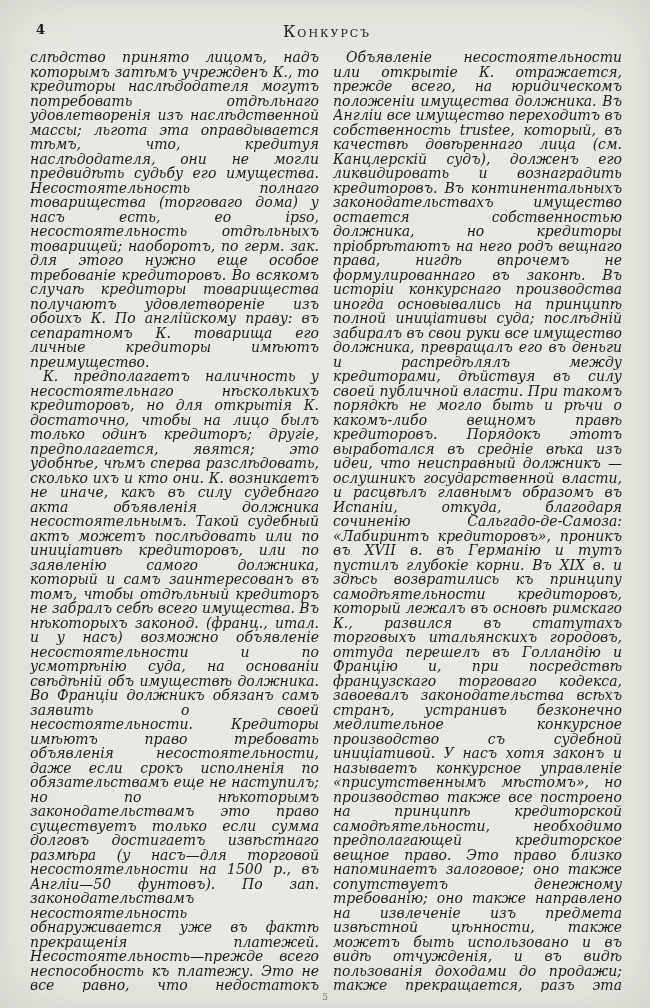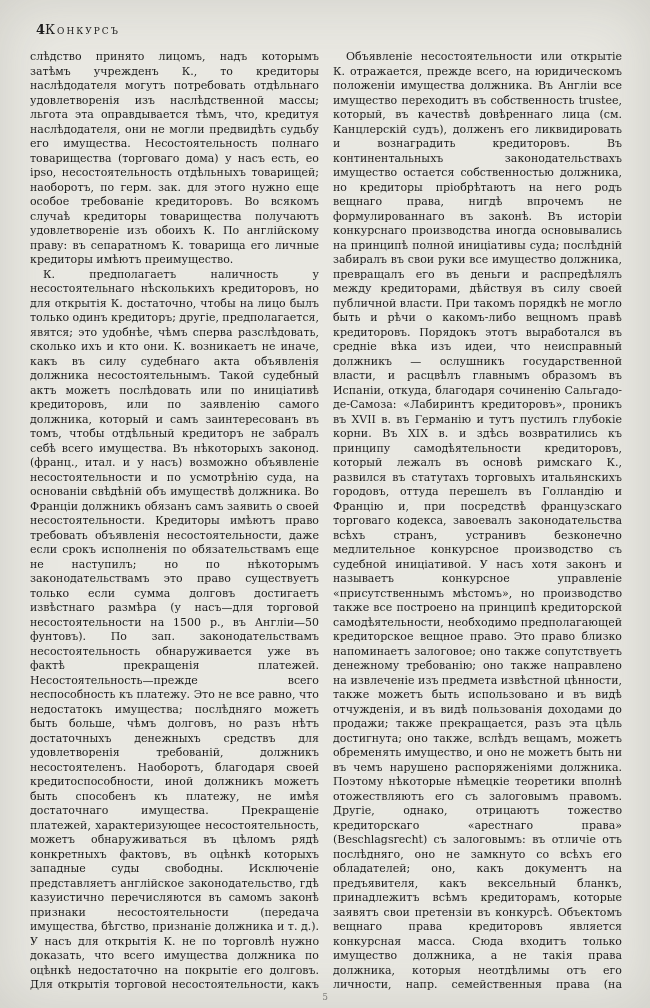--- a/index.html
+++ b/index.html
@@ -27,46 +27,47 @@
   }
   .page-number{
     position:absolute;
     left:6px;
     top:0;
     font-size:13px;
     font-weight:bold;
   }
   .head-title{
     position:absolute;
-    left:15px;
+    left:4px;
     right:0;
     top:0;
-    text-align:left;
-    font-size:13px;
+    text-align:center;
+    font-size:16px;
     letter-spacing:2px;
     font-variant:small-caps;
   }
   .columns{
     position:absolute;
     top:50px;
     left:30px;
     right:28px;
     bottom:16px;
     display:flex;
     gap:14px;
   }
   .column{
     width:289px;
-    font-size:11px;
+    font-size:14px;
     line-height:14.5px;
     text-align:justify;
     hyphens:auto;
     -webkit-hyphens:auto;
     word-spacing:-0.2px;
     overflow:hidden;
+    font-style:italic;
   }
   .column p{
     margin:0;
     text-indent:13px;
   }
   .column p.continuation{
     text-indent:0;
   }
   .footer-mark{
     position:absolute;

